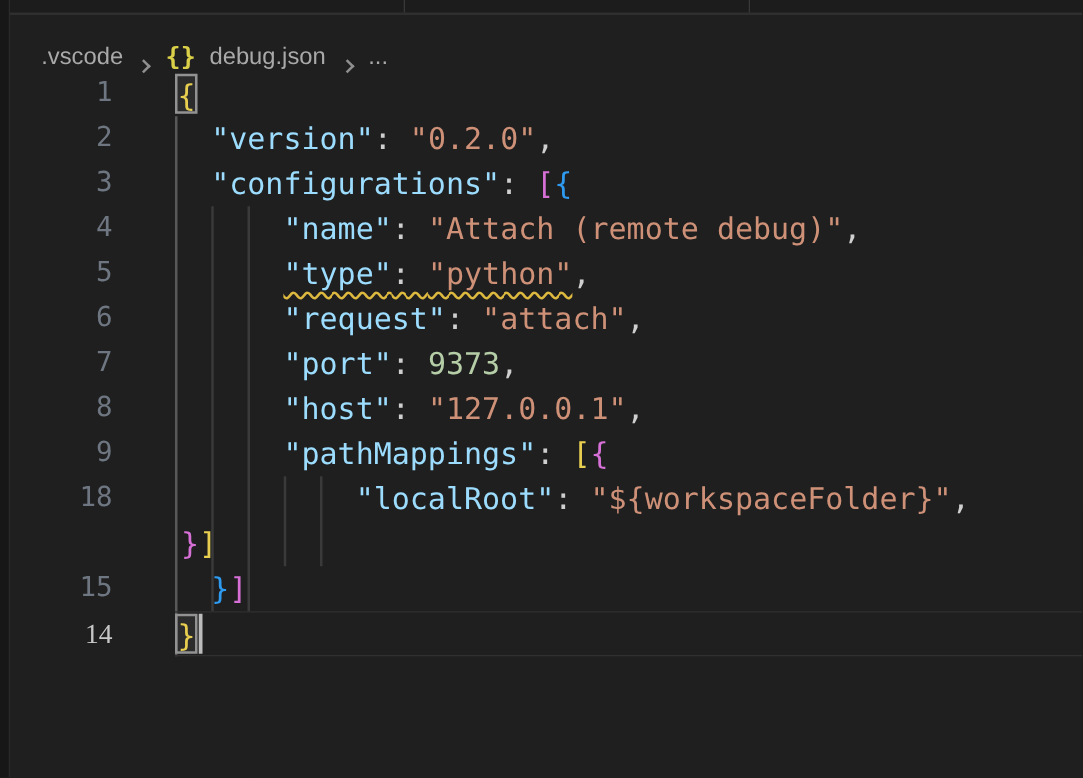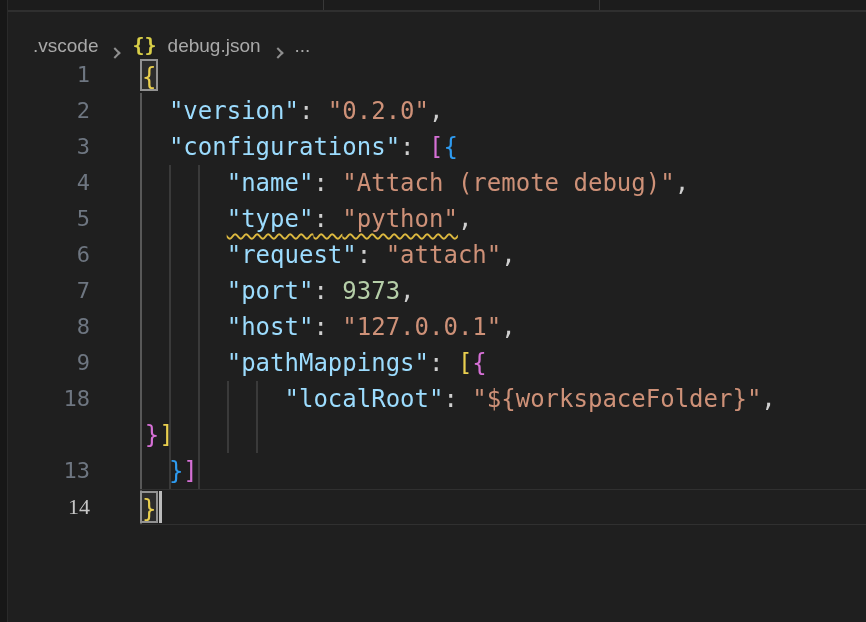--- a/index.html
+++ b/index.html
@@ -104,21 +104,21 @@
           <div class="code">      <span style="color: rgb(156, 220, 254);">"pathMappings"</span><span style="color: rgb(207, 207, 207);">: </span><span style="color: rgb(233, 207, 79);">[</span><span style="color: rgb(214, 112, 214);">{</span></div>
         </div>
         <div class="line">
           <div class="ln">18</div>
           <div class="code">          <span style="color: rgb(156, 220, 254);">"localRoot"</span><span style="color: rgb(207, 207, 207);">: </span><span style="color: rgb(206, 145, 120);">"${workspaceFolder}"</span><span style="color: rgb(207, 207, 207);">,</span></div>
         </div>
         <div class="line">
           <div class="code">      <span style="color: rgb(214, 112, 214);">}</span><span style="color: rgb(233, 207, 79);">]</span></div>
         </div>
         <div class="line">
-          <div class="ln">13</div>
+          <div class="ln">15</div>
           <div class="code">  <span style="color: rgb(46, 155, 240);">}</span><span style="color: rgb(214, 112, 214);">]</span></div>
         </div>
         <div class="line current">
           <div class="ln" style="color: rgb(198, 198, 198);">14</div>
           <div class="code"><span class="bracket-box" style="color: rgb(233, 207, 79);">}</span><span class="caret"></span></div>
         </div>
       </div>
 
   </div>
 </div>

